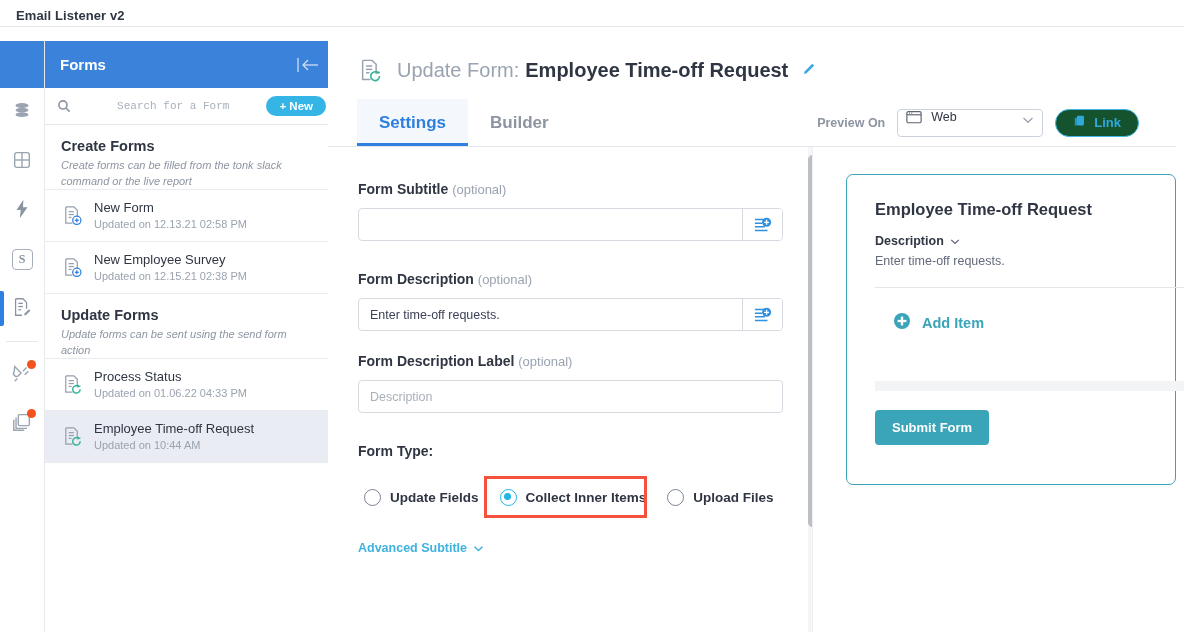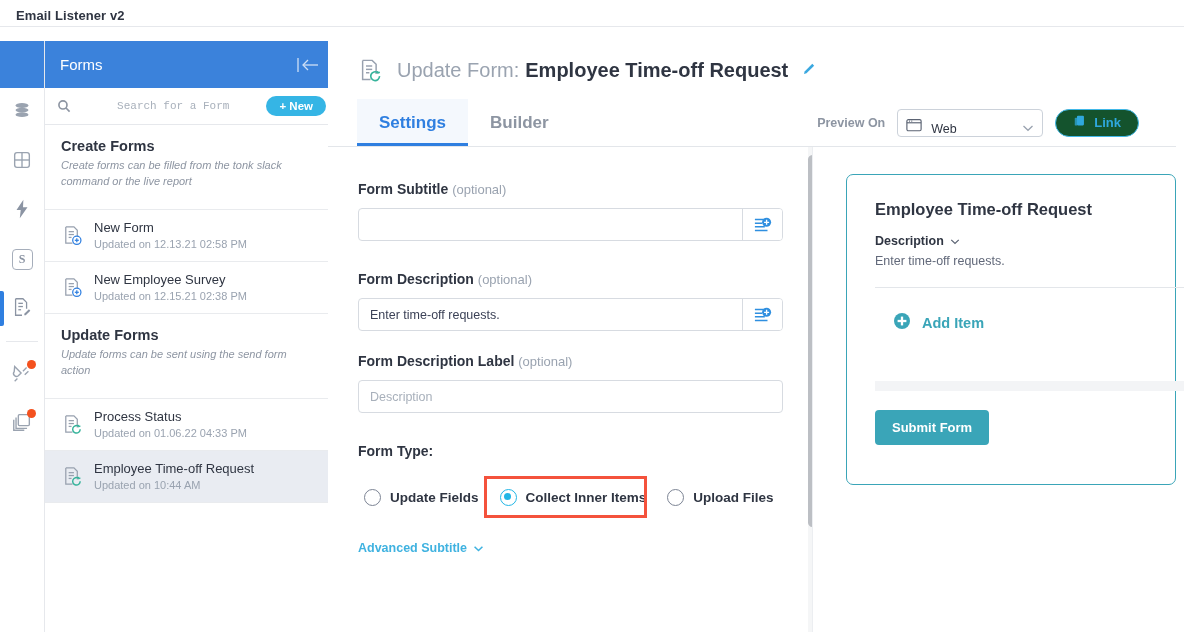--- a/index.html
+++ b/index.html
@@ -56,40 +56,40 @@
 
   
   .forms-panel {
     position: absolute; left: 45px; top: 41px; width: 291px; height: 591px;
     background: #fff; border-right: 1px solid #dfe2e7;
   }
   .forms-head {
     height: 47px; background: #3b82db; display: flex; align-items: center;
     padding: 0 14px 0 15px; justify-content: space-between;
   }
-  .forms-head-title { color: #fff; font-size: 15px; font-weight: normal; }
+  .forms-head-title { color: #fff; font-size: 15px; font-weight: bold; }
   .collapse-btn { display: flex; align-items: center; opacity: .85; }
 
   .search-row {
     height: 37px; display: flex; align-items: center;
     border-bottom: 1px solid #e6e8ec; padding: 0 9px 0 12px;
   }
   .search-icon { color: #9aa3b0; margin-right: 9px; display: flex; }
   .search-input {
     flex: 1; border: 0; outline: 0; font-size: 11px;
     font-family: Liberation Mono, monospace; color: #3c4257; background: transparent; text-align: center;
   }
   .search-input::placeholder { color: #a8b0bb; }
   .new-btn {
     background: #35b5e5; color: #fff; border: 0; border-radius: 11px;
     font-size: 11.5px; font-weight: bold; padding: 4px 13px; cursor: pointer;
     font-family: "Liberation Sans", sans-serif;
   }
 
-  .group-head { padding: 13px 16px 20px 16px; border-bottom: 1px solid #e9ebee; }
+  .group-head { padding: 13px 16px 0 16px; border-bottom: 1px solid #e9ebee; }
   .group-title { font-size: 14.5px; font-weight: bold; color: #2f3542; margin-bottom: 4px; }
   .group-desc { font-size: 11px; font-style: italic; color: #8d95a2; line-height: 1.42; }
 
   .form-item {
     display: flex; align-items: center; padding: 10px 14px 11px 16px;
     border-bottom: 1px solid #e9ebee; cursor: pointer;
   }
   .form-item.selected { background: #e9ecf2; }
   .form-item-icon { width: 23px; margin-right: 10px; flex: 0 0 auto; display: flex; }
   .form-item-text { min-width: 0; }
@@ -121,21 +121,21 @@
   .tab:first-child { margin-left: 29px; }
   .tab.active {
     color: #2f7fe0; background: #f4f8fd; box-shadow: inset 0 -3px 0 #2f7fe0;
   }
   .preview-on {
     margin-left: auto; display: flex; align-items: center; padding-right: 37px; gap: 12px;
   }
   .preview-on-label { font-size: 12.5px; font-weight: bold; color: #8d95a2; }
   .select-box {
     width: 146px; height: 28px; border: 1px solid #ccd2da; border-radius: 4px;
-    display: flex; align-items: flex-end; padding: 0 8px; gap: 9px; cursor: pointer;
+    display: flex; align-items: flex-start; padding: 0 8px; gap: 9px; cursor: pointer;
     background: #fff;
   }
   .select-value { font-size: 12.5px; color: #2f3542; flex: 1; }
   .link-btn {
     height: 28px; border: 1px solid #41b8e8; border-radius: 14px; background: #14532d;
     display: flex; align-items: center; gap: 7px; padding: 0 17px; cursor: pointer;
     color: #2fa8dd; font-size: 13px; font-weight: bold;
     font-family: "Liberation Sans", sans-serif;
   }
 

